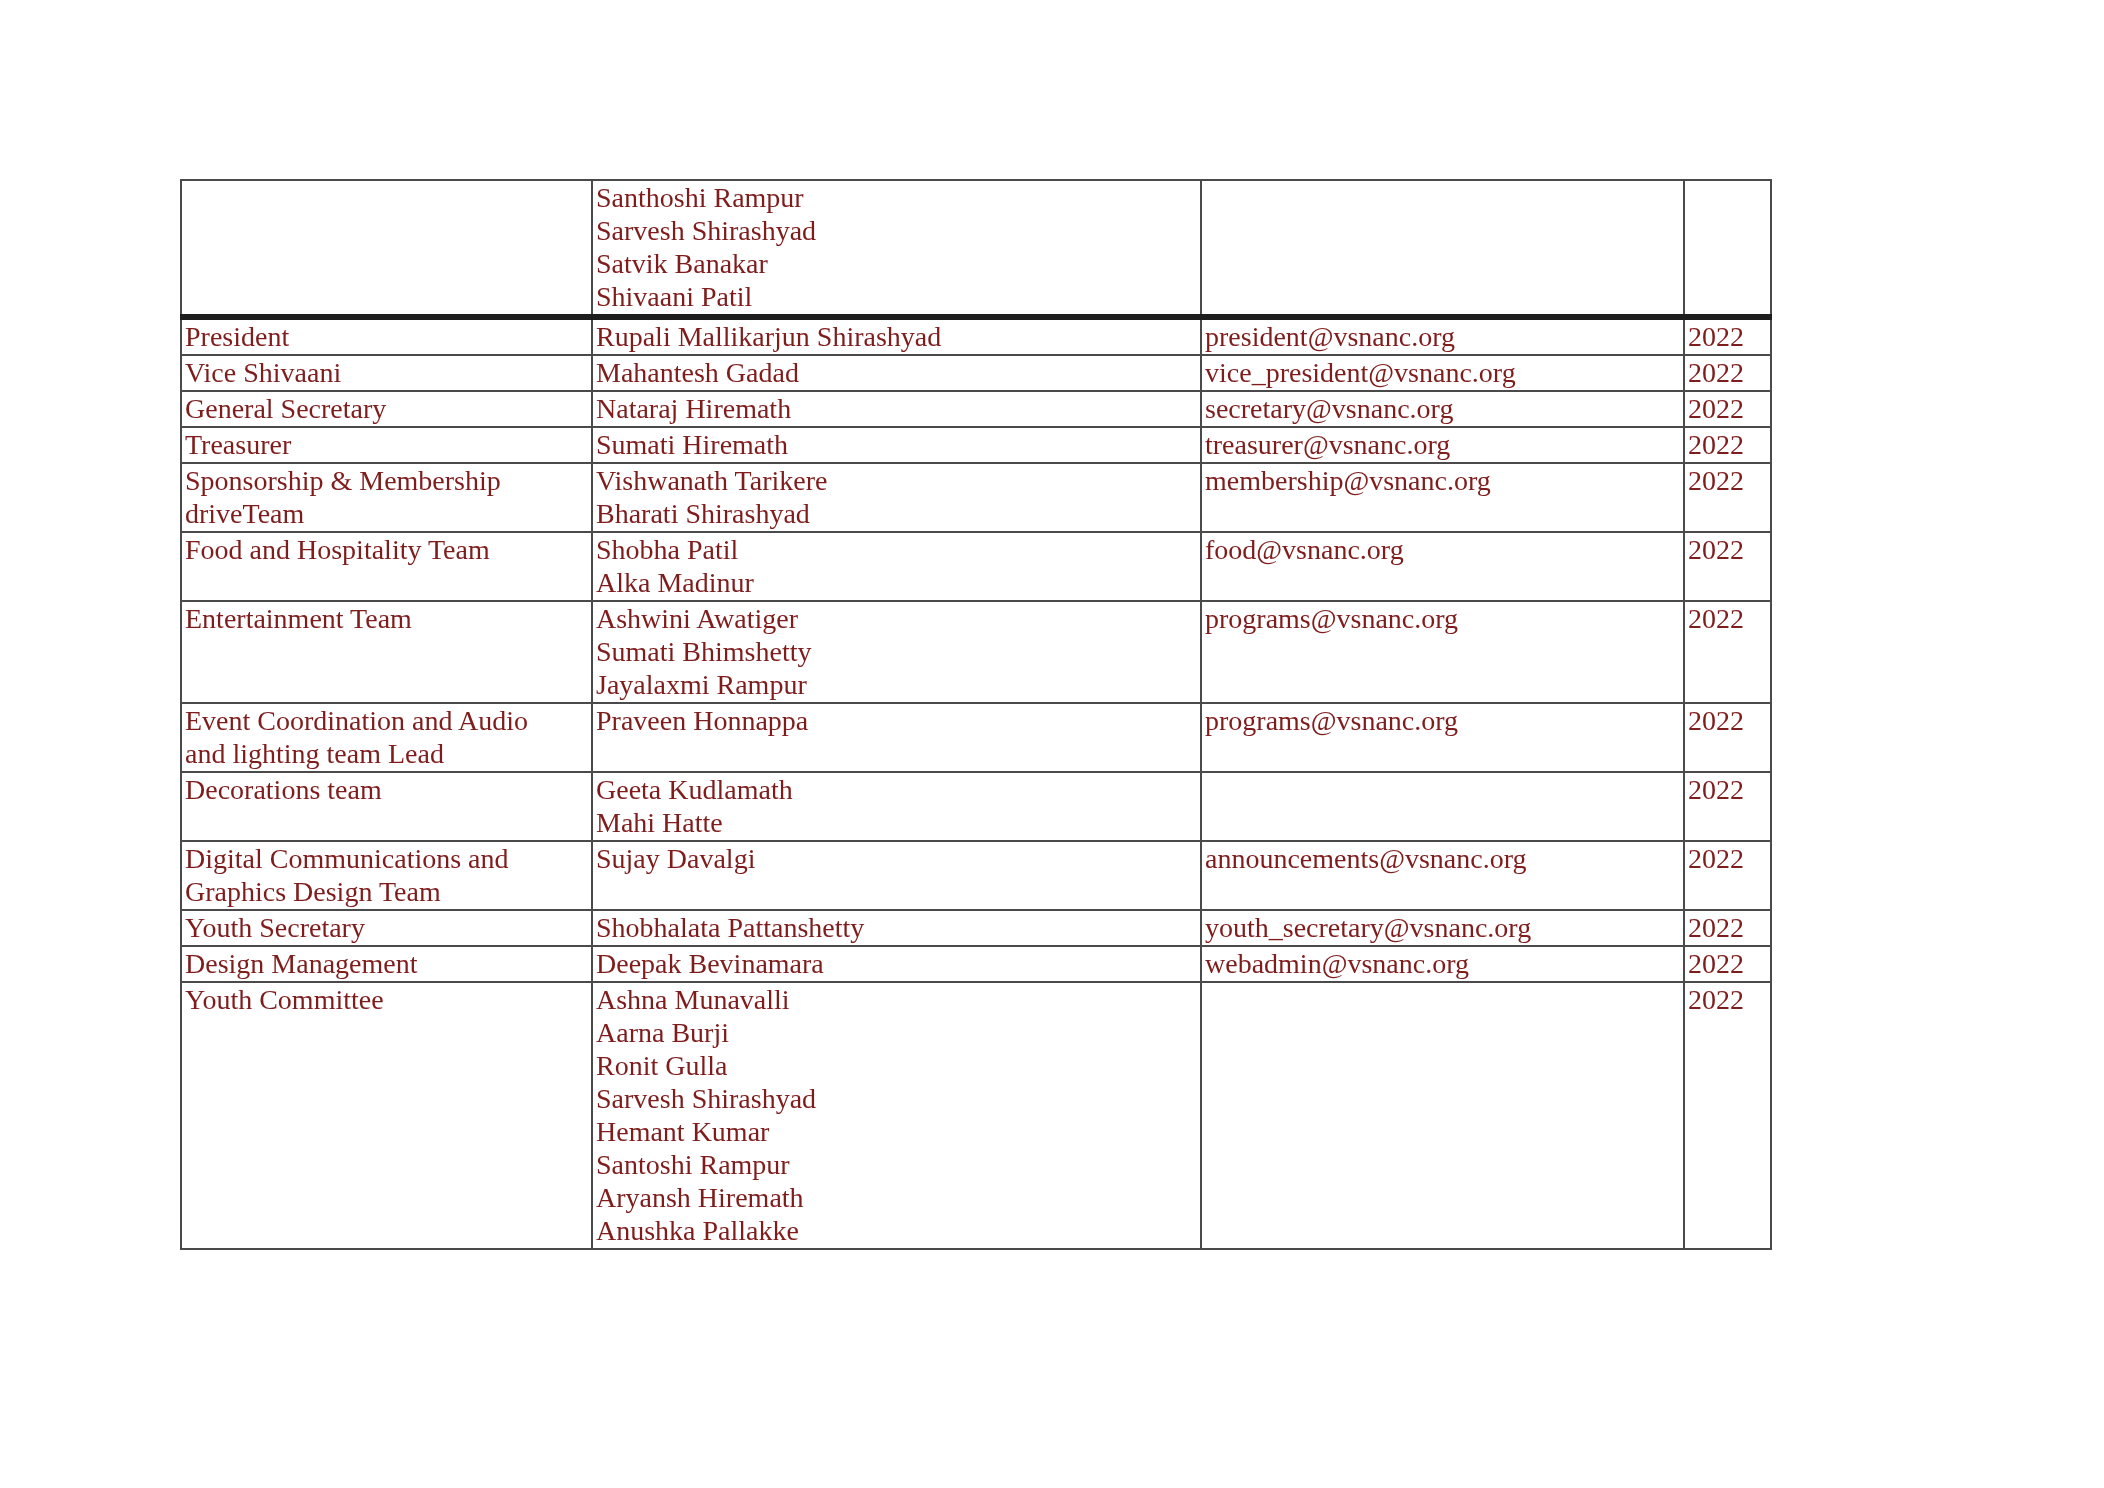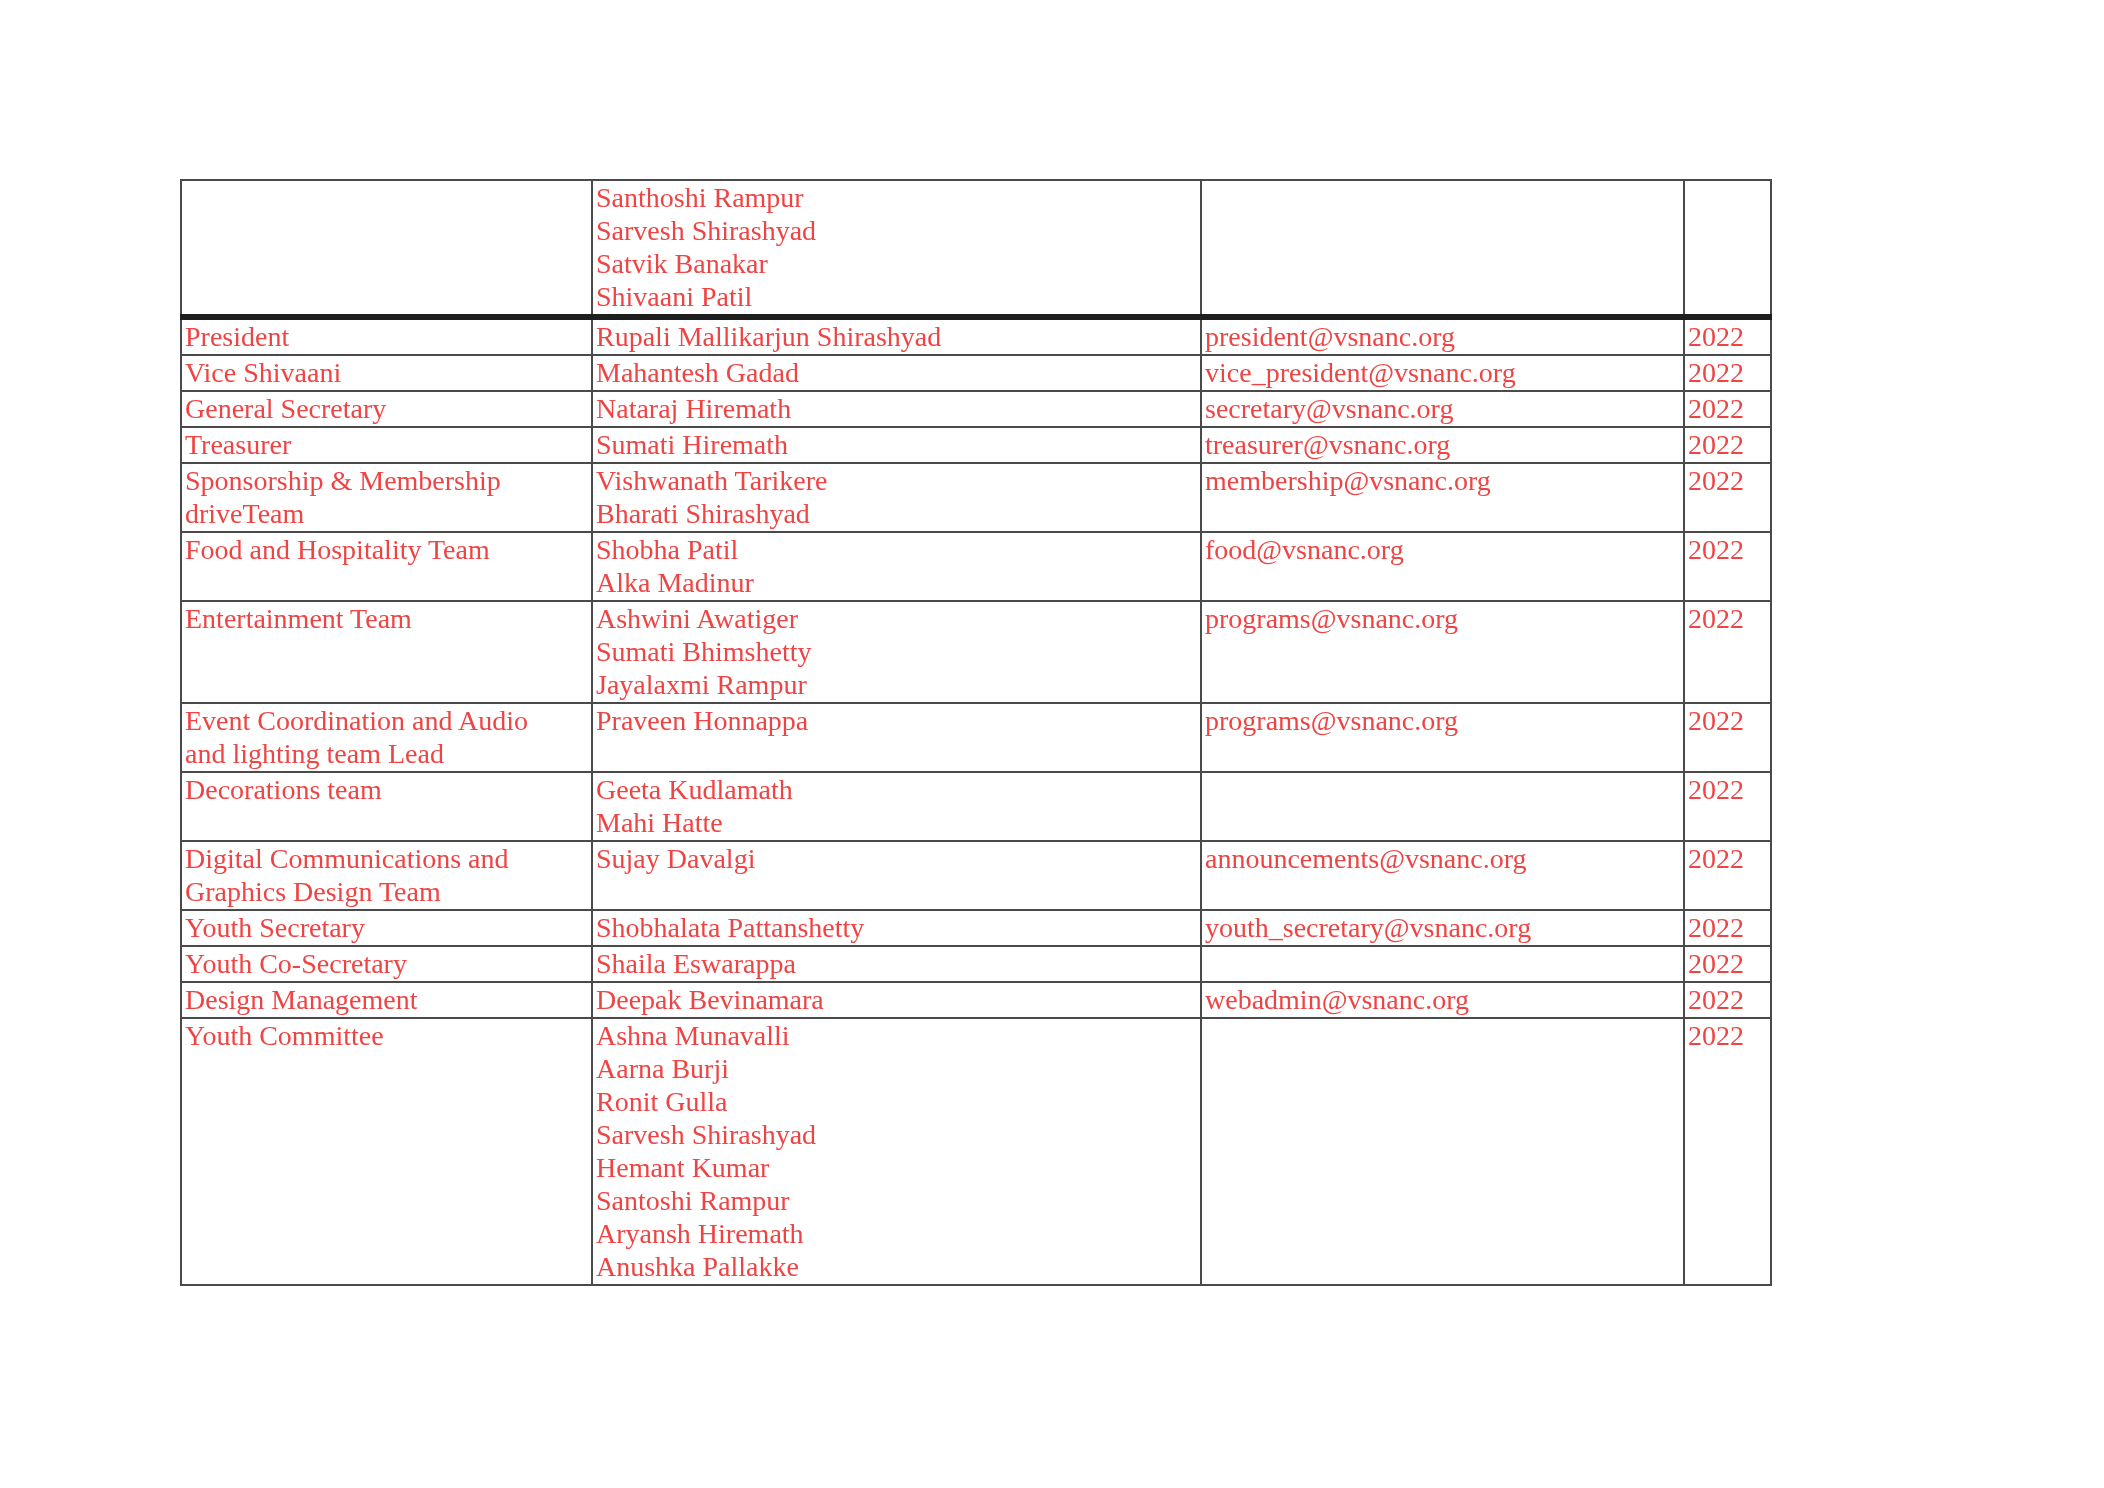--- a/index.html
+++ b/index.html
@@ -19,21 +19,21 @@
     width: 1590px;
     border-collapse: collapse;
     table-layout: fixed;
   }
   table.officers td {
     border: 2px solid #4a4a4a;
     vertical-align: top;
     padding: 0 2px 1px 3px;
     font-size: 28px;
     line-height: 33px;
-    color: #ef4444;
+    color: #7f1d1d;
     white-space: pre-line;
     overflow: hidden;
     word-wrap: break-word;
   }
   tr.continuation-row td {
     border-top: 2px solid #4a4a4a;
     border-bottom: 6px solid #1e1e1e;
   }
 </style>
 </head>
@@ -125,26 +125,20 @@
         <td>announcements@vsnanc.org</td>
         <td>2022</td>
       </tr>
       <tr>
         <td>Youth Secretary</td>
         <td>Shobhalata Pattanshetty</td>
         <td>youth_secretary@vsnanc.org</td>
         <td>2022</td>
       </tr>
       <tr>
-        <td>Youth Co-Secretary</td>
-        <td>Shaila Eswarappa</td>
-        <td></td>
-        <td>2022</td>
-      </tr>
-      <tr>
         <td>Design Management</td>
         <td>Deepak Bevinamara</td>
         <td>webadmin@vsnanc.org</td>
         <td>2022</td>
       </tr>
       <tr>
         <td>Youth Committee</td>
         <td>Ashna Munavalli
 Aarna Burji
 Ronit Gulla

